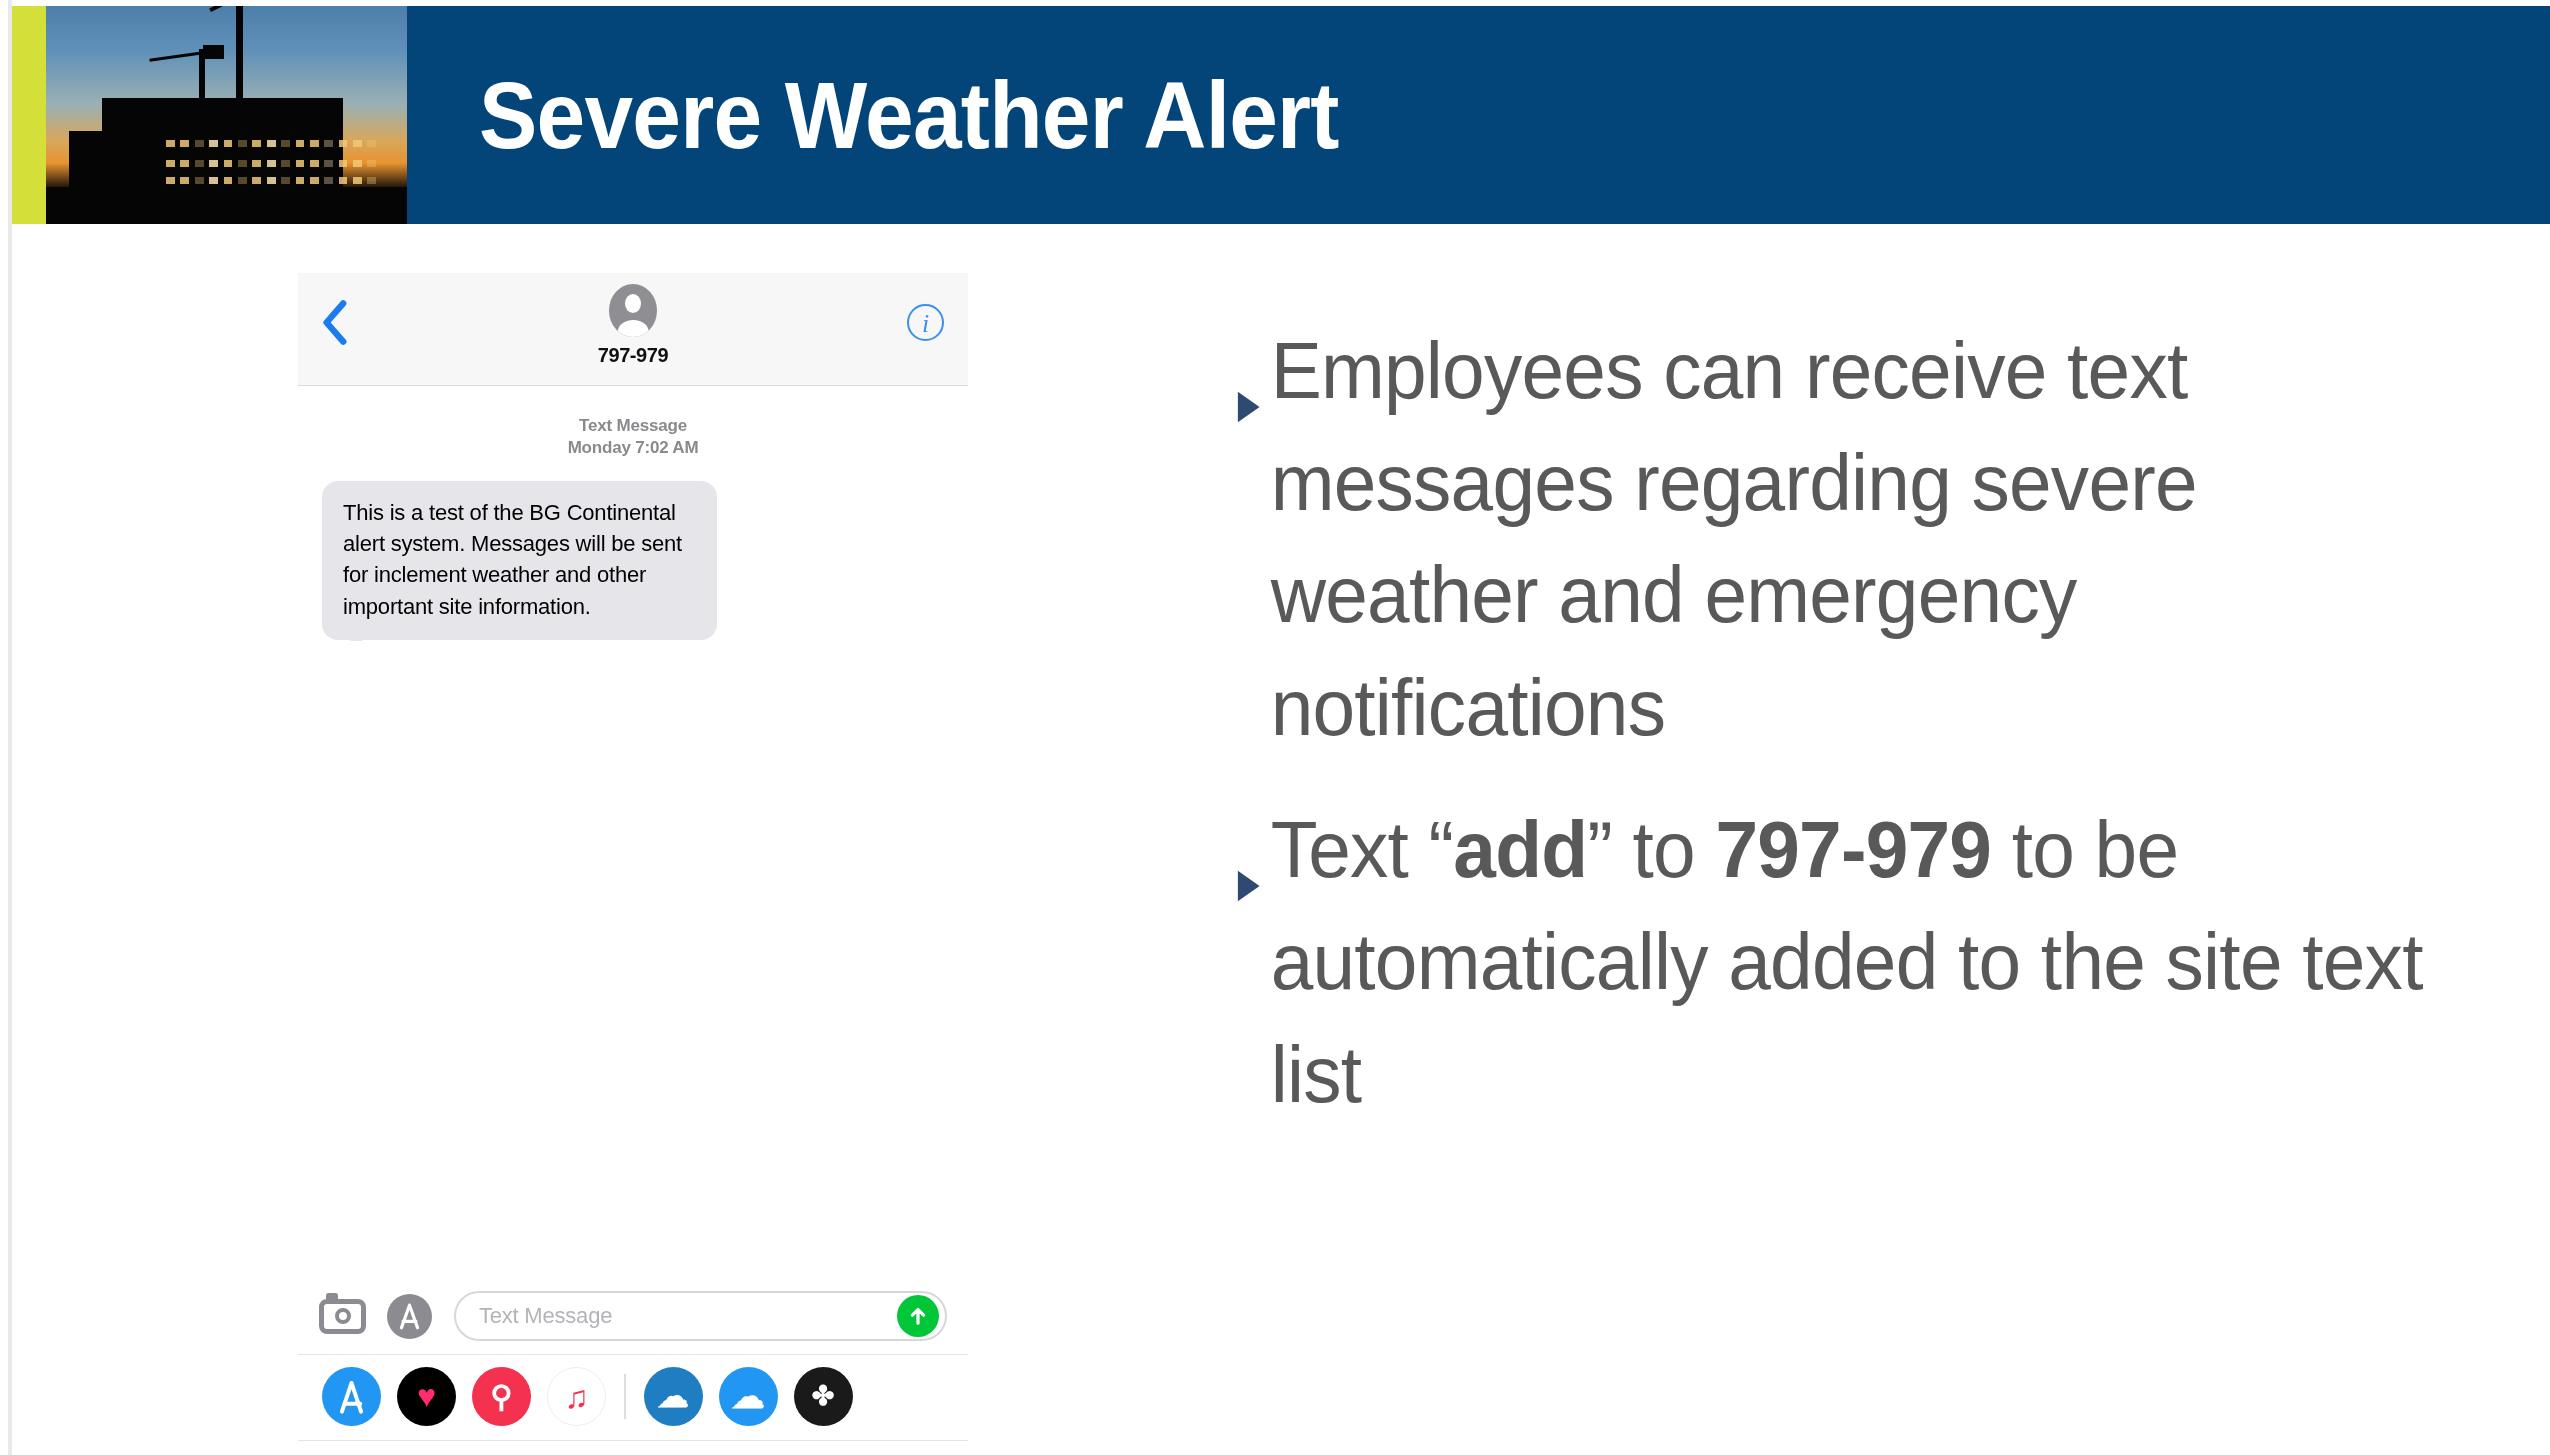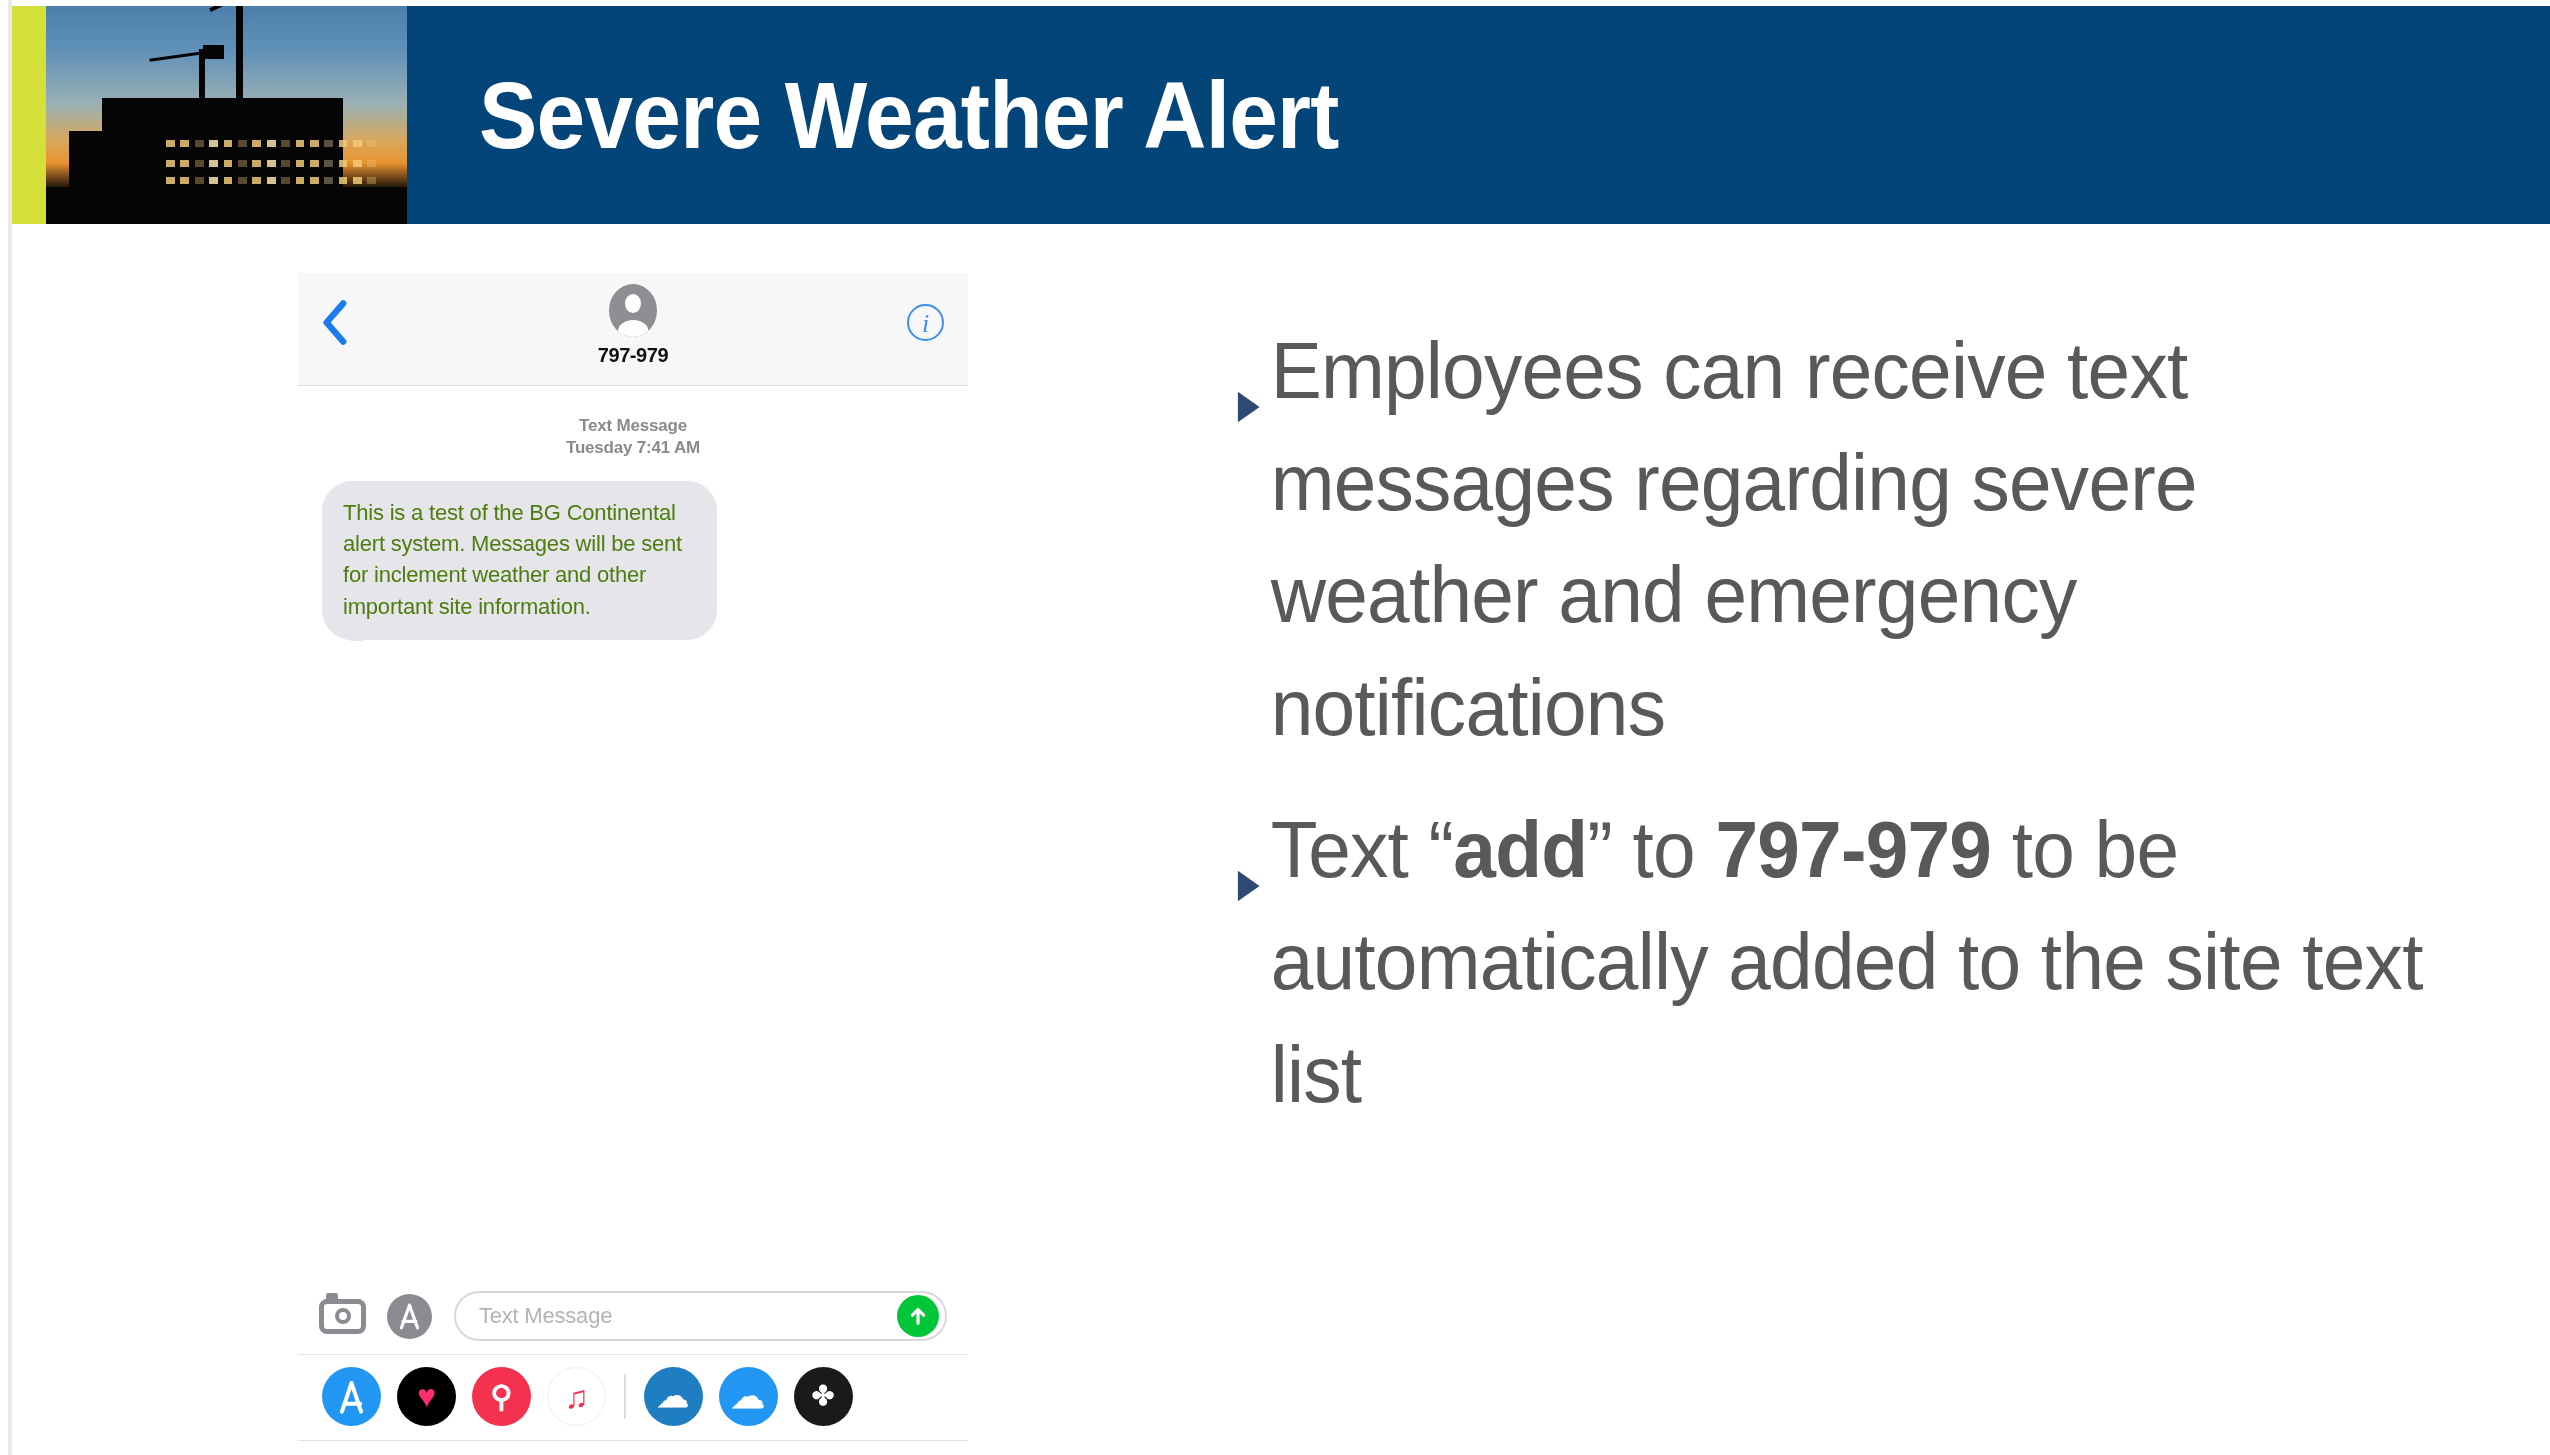--- a/index.html
+++ b/index.html
@@ -209,25 +209,25 @@
 
   #bubble-wrap {
     margin-top: 21px;
     padding-left: 24px;
     position: relative;
   }
   #bubble {
     display: inline-block;
     max-width: 353px;
     background: #e6e5ea;
-    border-radius: 30px;
+    border-radius: 16px;
     padding: 16px 21px 17.7px 21px;
     font-size: 22px;
     line-height: 1.42;
-    color: #4d7c0f;
+    color: #000000;
     letter-spacing: -0.2px;
     position: relative;
   }
   #bubble-tail {
     position: absolute;
     left: 14.5px;
     bottom: -1.6px;
     width: 26px;
     height: 21px;
     background: #e6e5ea;
@@ -467,21 +467,21 @@
       <div id="contact">
         <div id="avatar"></div>
         <div id="contact-name">797-979</div>
       </div>
 
       <div id="info-button">i</div>
     </div>
 
     <div id="timestamp">
       <div>Text Message</div>
-      <div>Tuesday 7:41 AM</div>
+      <div>Monday 7:02 AM</div>
     </div>
 
     <div id="bubble-wrap">
       <div id="bubble">
         <span>This is a test of the BG Continental alert system. Messages will be sent for inclement weather and other important site information.</span>
         <div id="bubble-tail"></div>
       </div>
     </div>
 
     <div id="phone-bottom">

